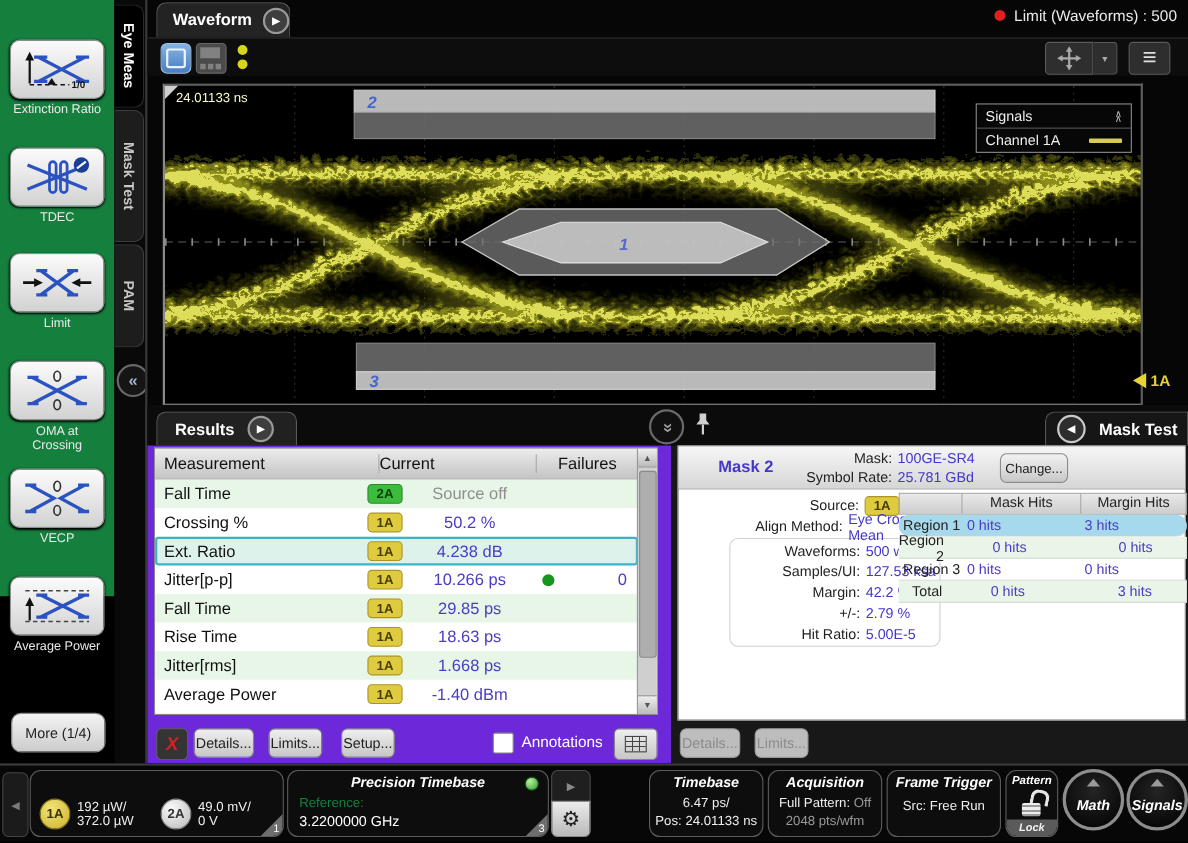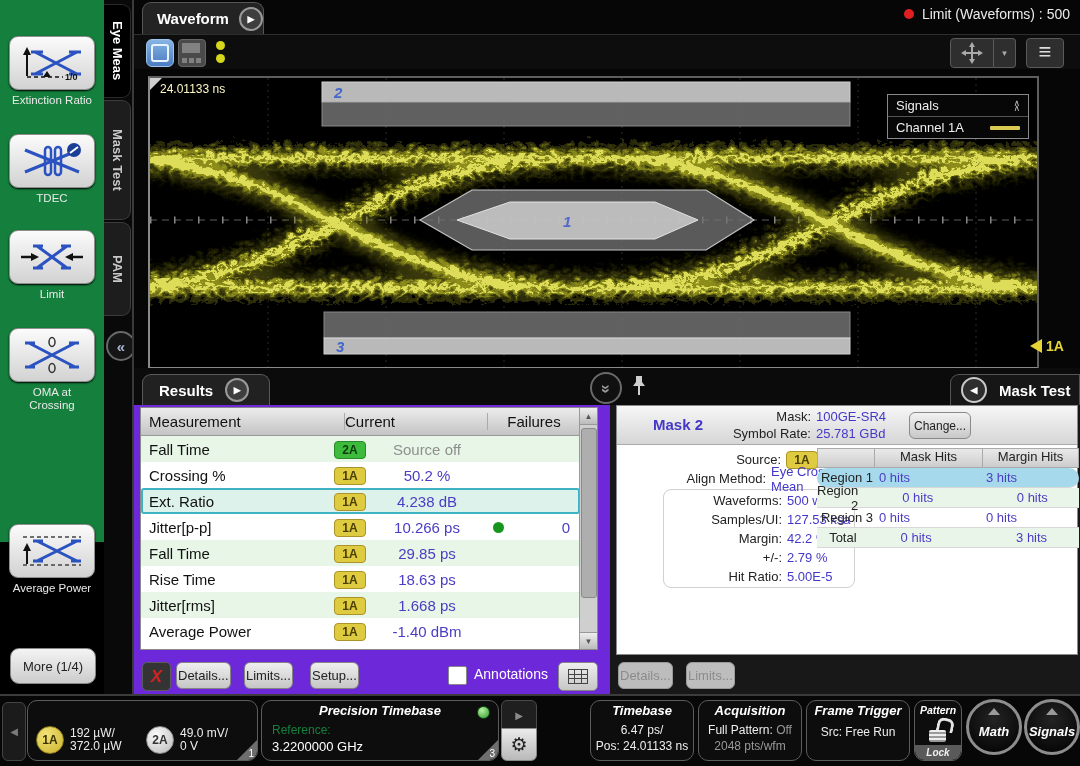--- a/index.html
+++ b/index.html
@@ -237,20 +237,30 @@
     <div class="sb-item" style="top:328px">
       <div class="sb-btn">
         <svg width="66" height="38" viewBox="0 0 66 38">
           <path d="M10,7 L56,31 M10,31 L56,7 M6,7 H16 M50,7 H60 M6,31 H16 M50,31 H60" stroke="#2a52c0" stroke-width="3" fill="none"></path>
           <ellipse cx="33" cy="6" rx="3" ry="4.5" fill="none" stroke="#333" stroke-width="1.5"></ellipse>
           <ellipse cx="33" cy="32" rx="3" ry="4.5" fill="none" stroke="#333" stroke-width="1.5"></ellipse>
         </svg>
       </div>
       <div class="sb-label narrow">OMA at Crossing</div>
     </div>
+    <div class="sb-item" style="top:426px">
+      <div class="sb-btn">
+        <svg width="66" height="38" viewBox="0 0 66 38">
+          <path d="M8,7 L30,19 L8,31 M58,7 L36,19 L58,31 M4,7 H14 M52,7 H62 M4,31 H14 M52,31 H62" stroke="#2a52c0" stroke-width="3" fill="none"></path>
+          <ellipse cx="33" cy="8" rx="3" ry="4.5" fill="none" stroke="#333" stroke-width="1.5"></ellipse>
+          <ellipse cx="33" cy="30" rx="3" ry="4.5" fill="none" stroke="#333" stroke-width="1.5"></ellipse>
+        </svg>
+      </div>
+      <div class="sb-label">VECP</div>
+    </div>
     <div class="sb-item" style="top:524px">
       <div class="sb-btn">
         <svg width="66" height="38" viewBox="0 0 66 38">
           <path d="M18,9 L58,29 M18,29 L58,9 M14,9 H24 M52,9 H62 M14,29 H24 M52,29 H62" stroke="#2a52c0" stroke-width="3" fill="none"></path>
           <path d="M4,5 H62 M4,33 H62" stroke="#444" stroke-width="1.5" stroke-dasharray="4 3"></path>
           <path d="M8,32 V16" stroke="#111" stroke-width="2"></path>
             <polygon points="8,11 4,19 12,19" fill="#111"></polygon>
         </svg>
       </div>
       <div class="sb-label">Average Power</div>

